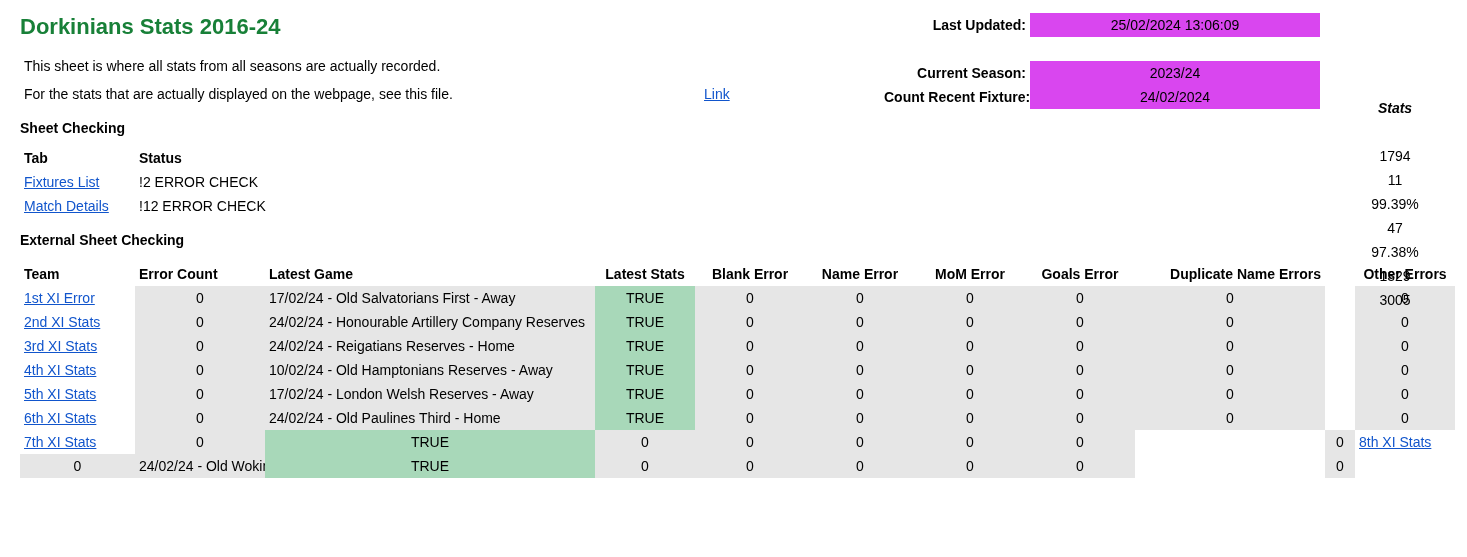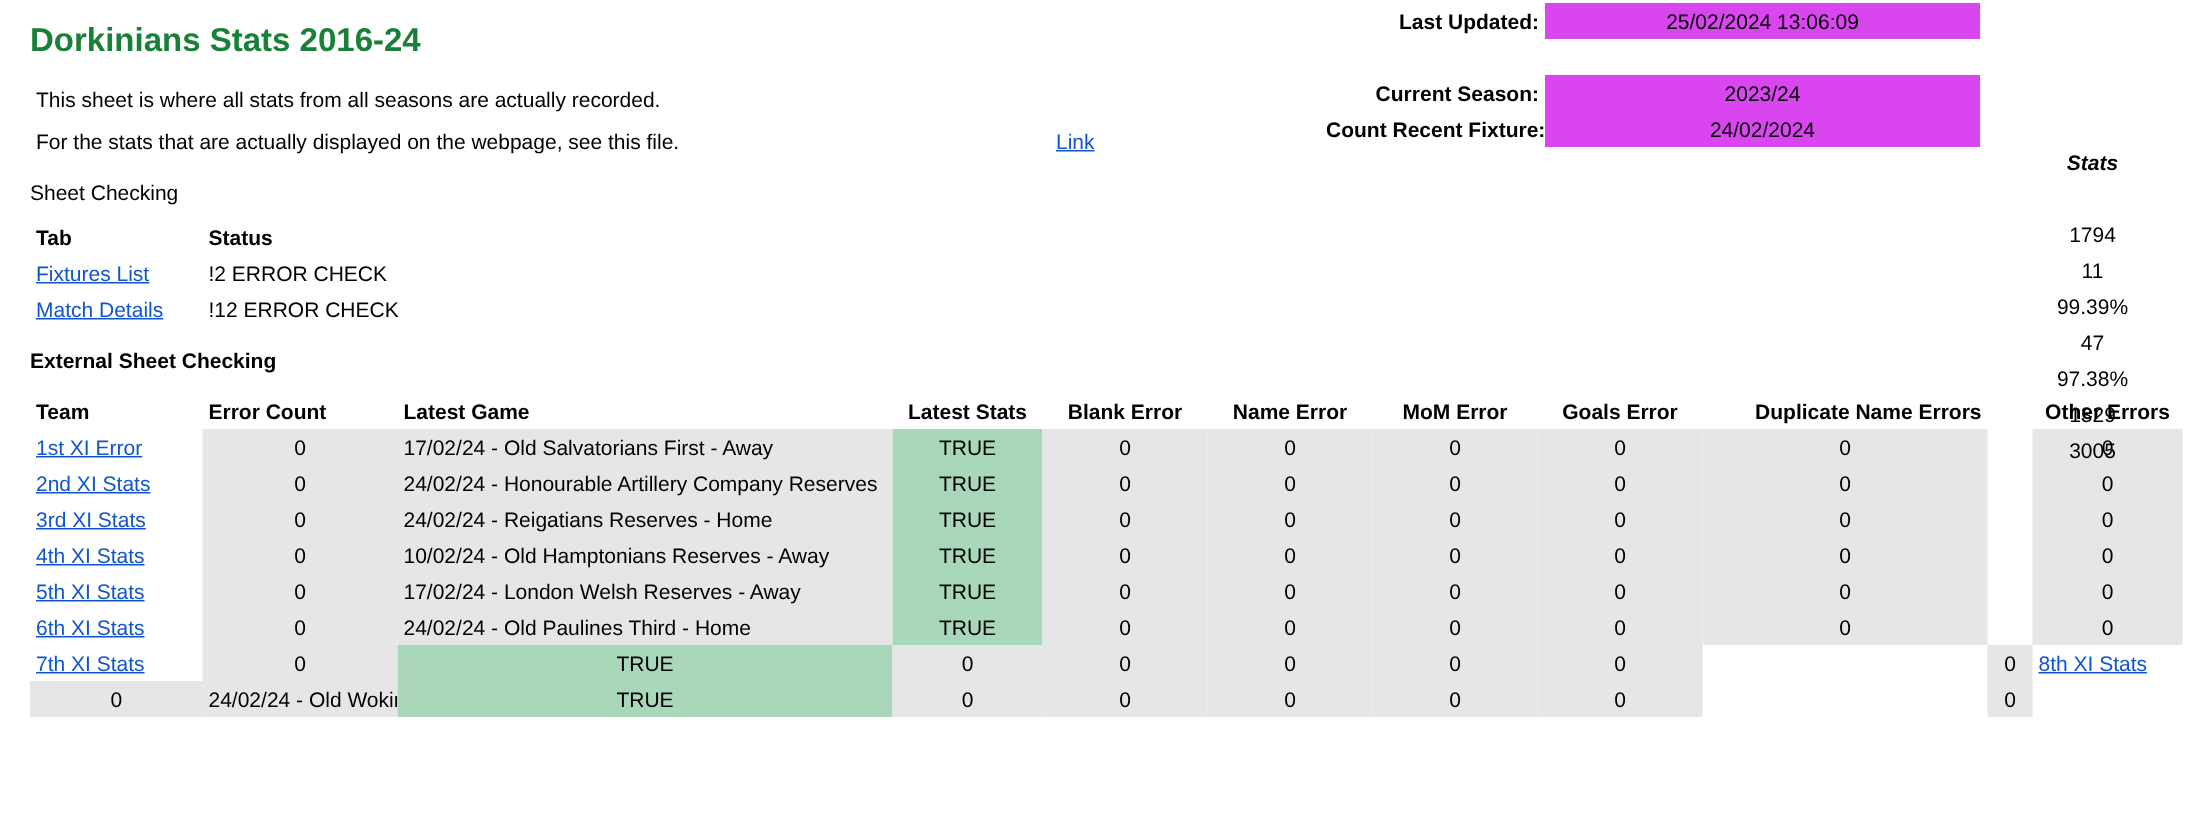--- a/index.html
+++ b/index.html
@@ -22,21 +22,21 @@
     line-height: 24px;
     padding: 0 4px;
     overflow: hidden;
     text-overflow: clip;
   }
   .bold { font-weight: bold; }
   .right { text-align: right; }
   .center { text-align: center; }
   .grey-cell { background: #e6e6e6; }
   .link { color: #1155cc; text-decoration: underline; cursor: pointer; }
-  .section-title { font-weight: normal; margin: 14px 0 10px 0; }
+  .section-title { font-weight: bold; margin: 14px 0 10px 0; }
 
   .tab-grid {
     display: grid;
     grid-template-columns: 115px 260px;
   }
   .tab-grid .cell { height: 24px; line-height:24px; }
 
   .ext-title { font-weight: bold; margin: 14px 0 14px 0; }
 
   .ext-grid {
@@ -44,21 +44,21 @@
     grid-template-columns: 115px 130px 330px 100px 110px 110px 110px 110px 190px 30px 100px;
   }
   .ext-grid .cell { height: 24px; line-height:24px; }
   .hdr { font-weight: bold; }
   .green-cell { background: #a8d8b9; text-align:center; }
   .g1 { background:#e6e6e6; text-align:center; }
 
   
   .top-meta {
     position: absolute;
-    top: 2px;
+    top: 13px;
     left: 880px;
     display:grid;
     grid-template-columns: 150px 290px;
   }
   .top-meta .cell { height:24px; line-height:24px; }
   .top-meta .val { background:#d946ef; text-align:center; }
 
   
   .stats-col {
     position:absolute;

